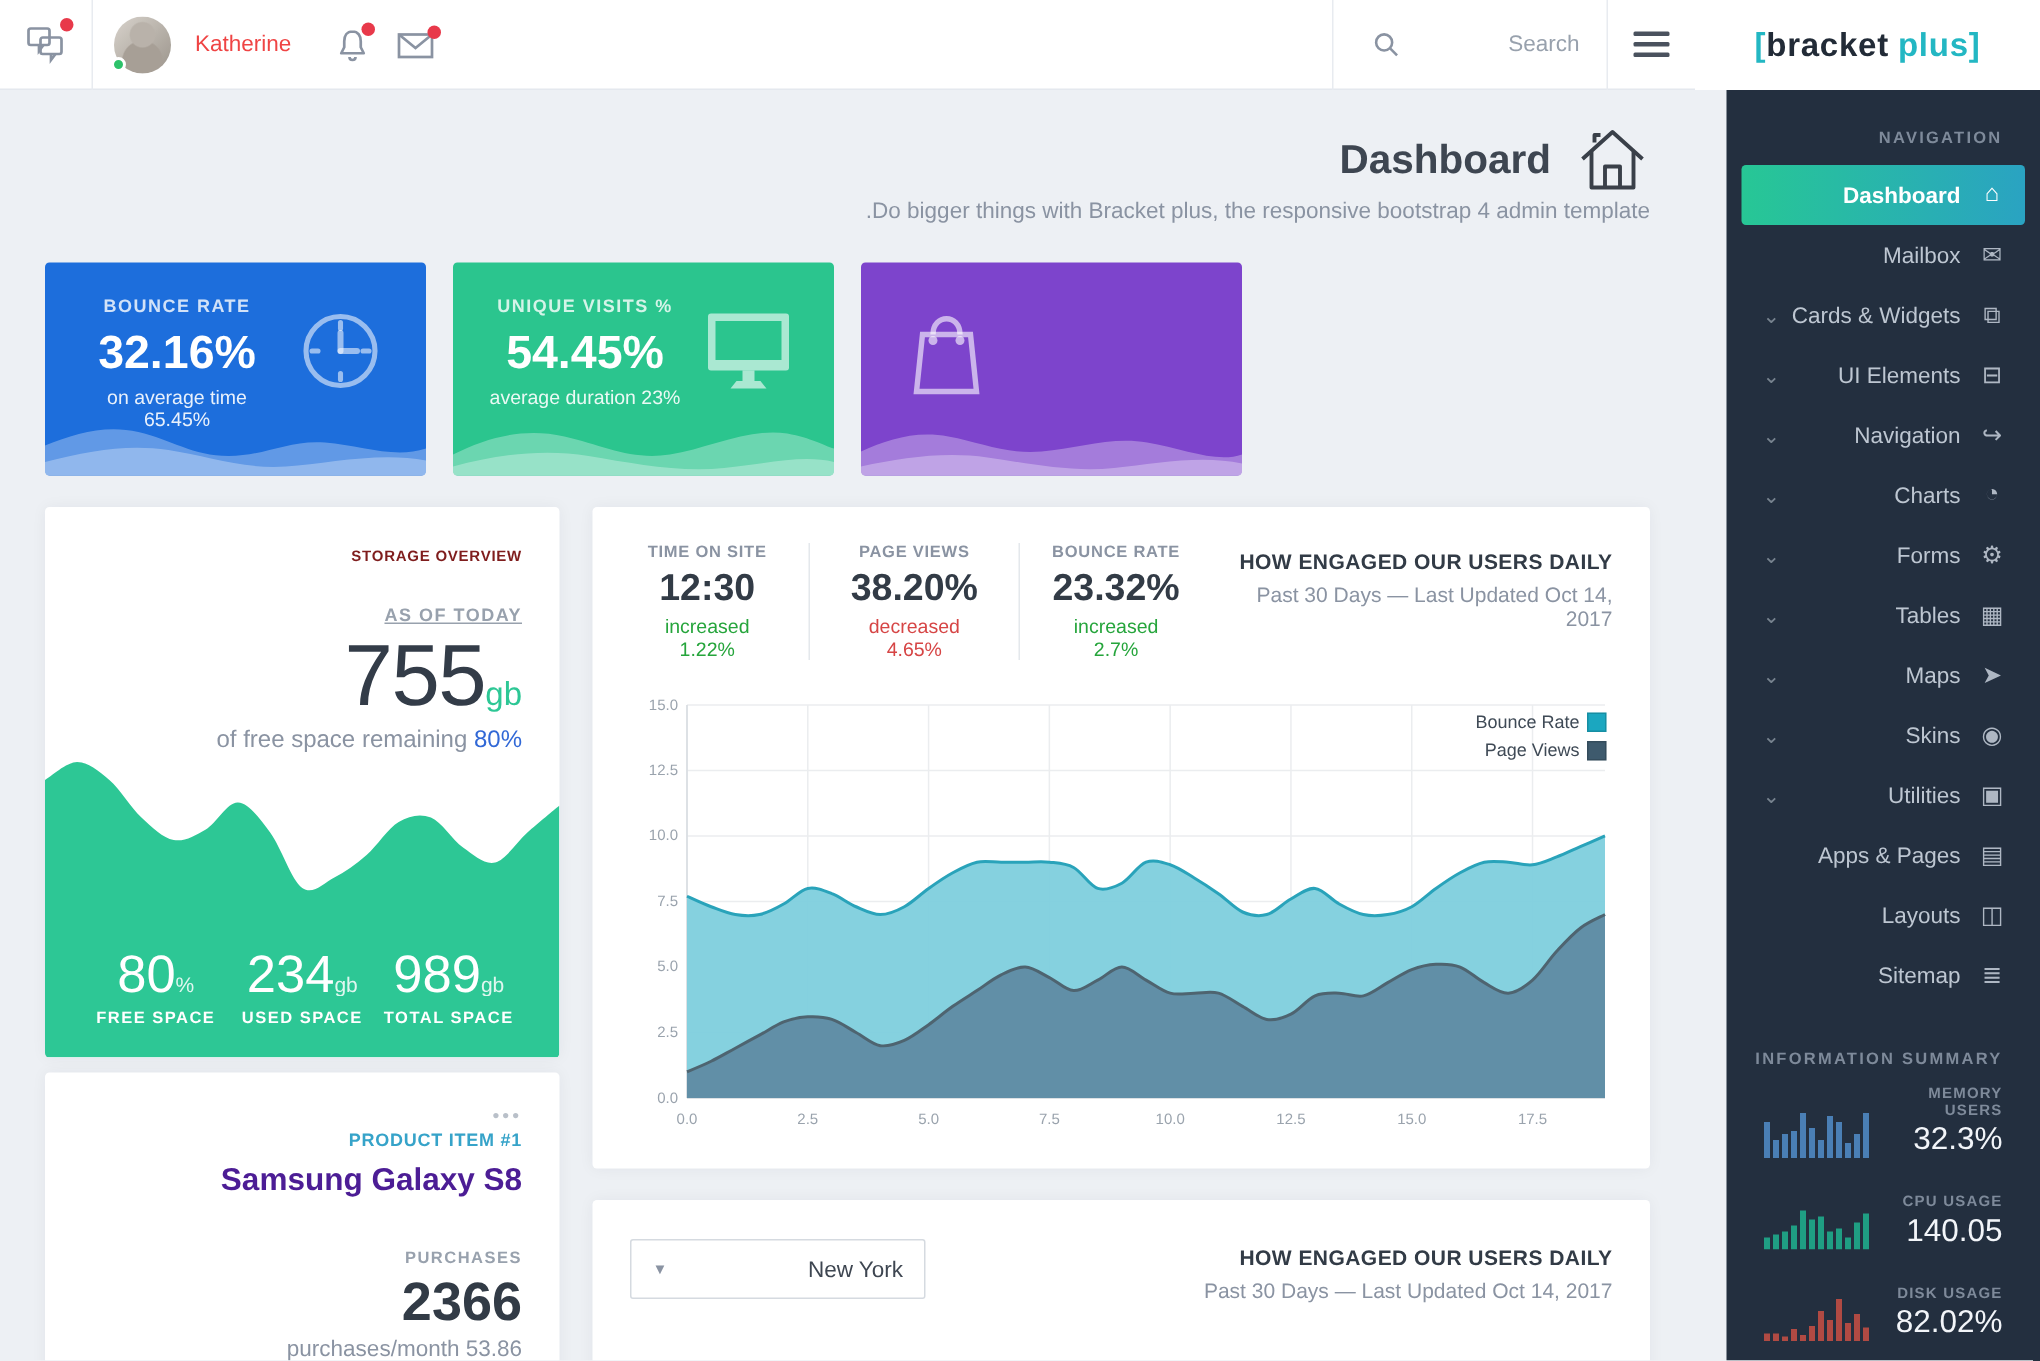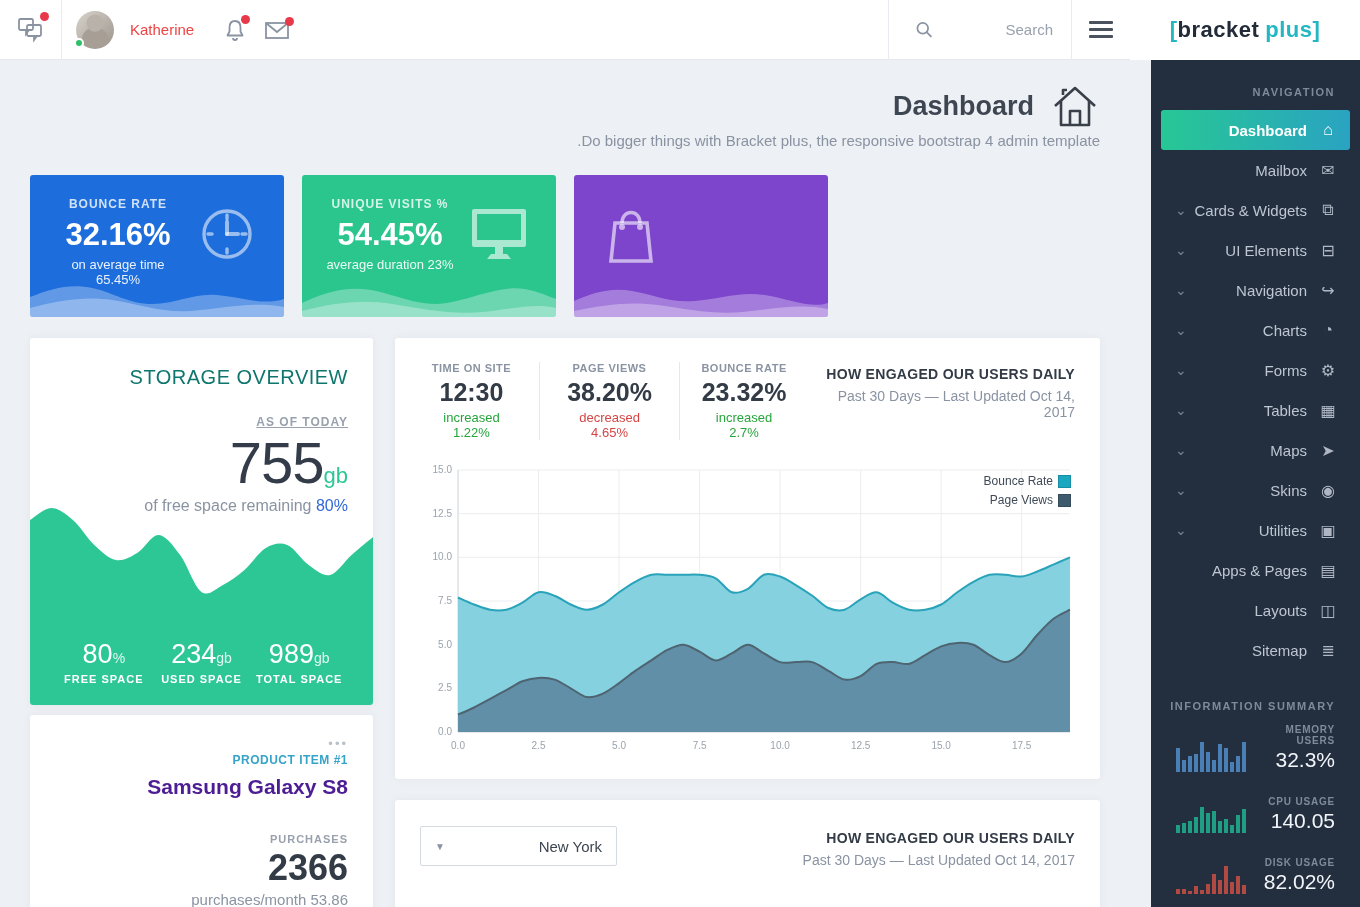--- a/index.html
+++ b/index.html
@@ -62,31 +62,31 @@
   .sc-iconwrap { width:78px; display:flex; justify-content:center; padding-top:8px; color:rgba(255,255,255,.55); }
   .wave { position:absolute; left:0; right:0; bottom:0; width:100%; height:46px; display:block; }
 
   .content { position:absolute; top:278px; left:30px; right:30px; bottom:-200px; display:flex; gap:22px; }
   .col-left { width:343px; flex:none; display:flex; flex-direction:column; gap:10px; }
   .col-right { flex:1; display:flex; flex-direction:column; gap:21px; }
   .card { background:#fff; border-radius:3px; box-shadow:0 0 10px rgba(28,39,60,.05); }
 
   
   .storage-card { height:367px; position:relative; overflow:hidden; padding:28px 25px; text-align:right; }
-  .st-title { font-size:20px; font-weight:normal; letter-spacing:.5px; color:#0f766e; }
+  .st-title { font-size:10px; font-weight:bold; letter-spacing:.5px; color:#7f1d1d; }
   .st-asof { margin-top:26px; font-size:12px; font-weight:bold; letter-spacing:1px; color:#98a1ad;text-decoration:underline; }
   .st-big { margin-top:2px; line-height:1.1; }
   .st-big .num { font-size:58px; font-weight:300; color:#333c48; letter-spacing:-1px; }
   .st-big .unit { font-size:22px; color:#2dc795; }
   .st-free { margin-top:2px; font-size:16px; color:#8a93a2; }
   .st-free .pct { color:#3168d6; }
   .storage-svg { position:absolute; left:0; right:0; bottom:0; width:100%; height:205px; display:block; }
   .st-stats { position:absolute; left:25px; right:25px; bottom:20px; display:flex; }
   .st-stat { flex:1; text-align:center; color:#fff; }
-  .st-stat .v { font-size:27px; }
+  .st-stat .v { font-size:35px; }
   .st-stat .u { font-size:14px; opacity:.85; }
   .st-stat .l { font-size:11px; font-weight:bold; letter-spacing:1px; margin-top:3px; }
 
   
   .chart-card { height:441px; padding:24px 25px; }
   .ch-head { display:flex; align-items:flex-start; }
   .metric { text-align:center; padding:0 20px; border-right:1px solid #e4e8ec; }
   .metric:first-child { padding-left:4px; }
   .metric .m-label { font-size:11px; font-weight:bold; letter-spacing:.5px; color:#8a93a2; }
   .metric .m-value { font-size:25px; font-weight:bold; color:#323b46; margin-top:4px; }

